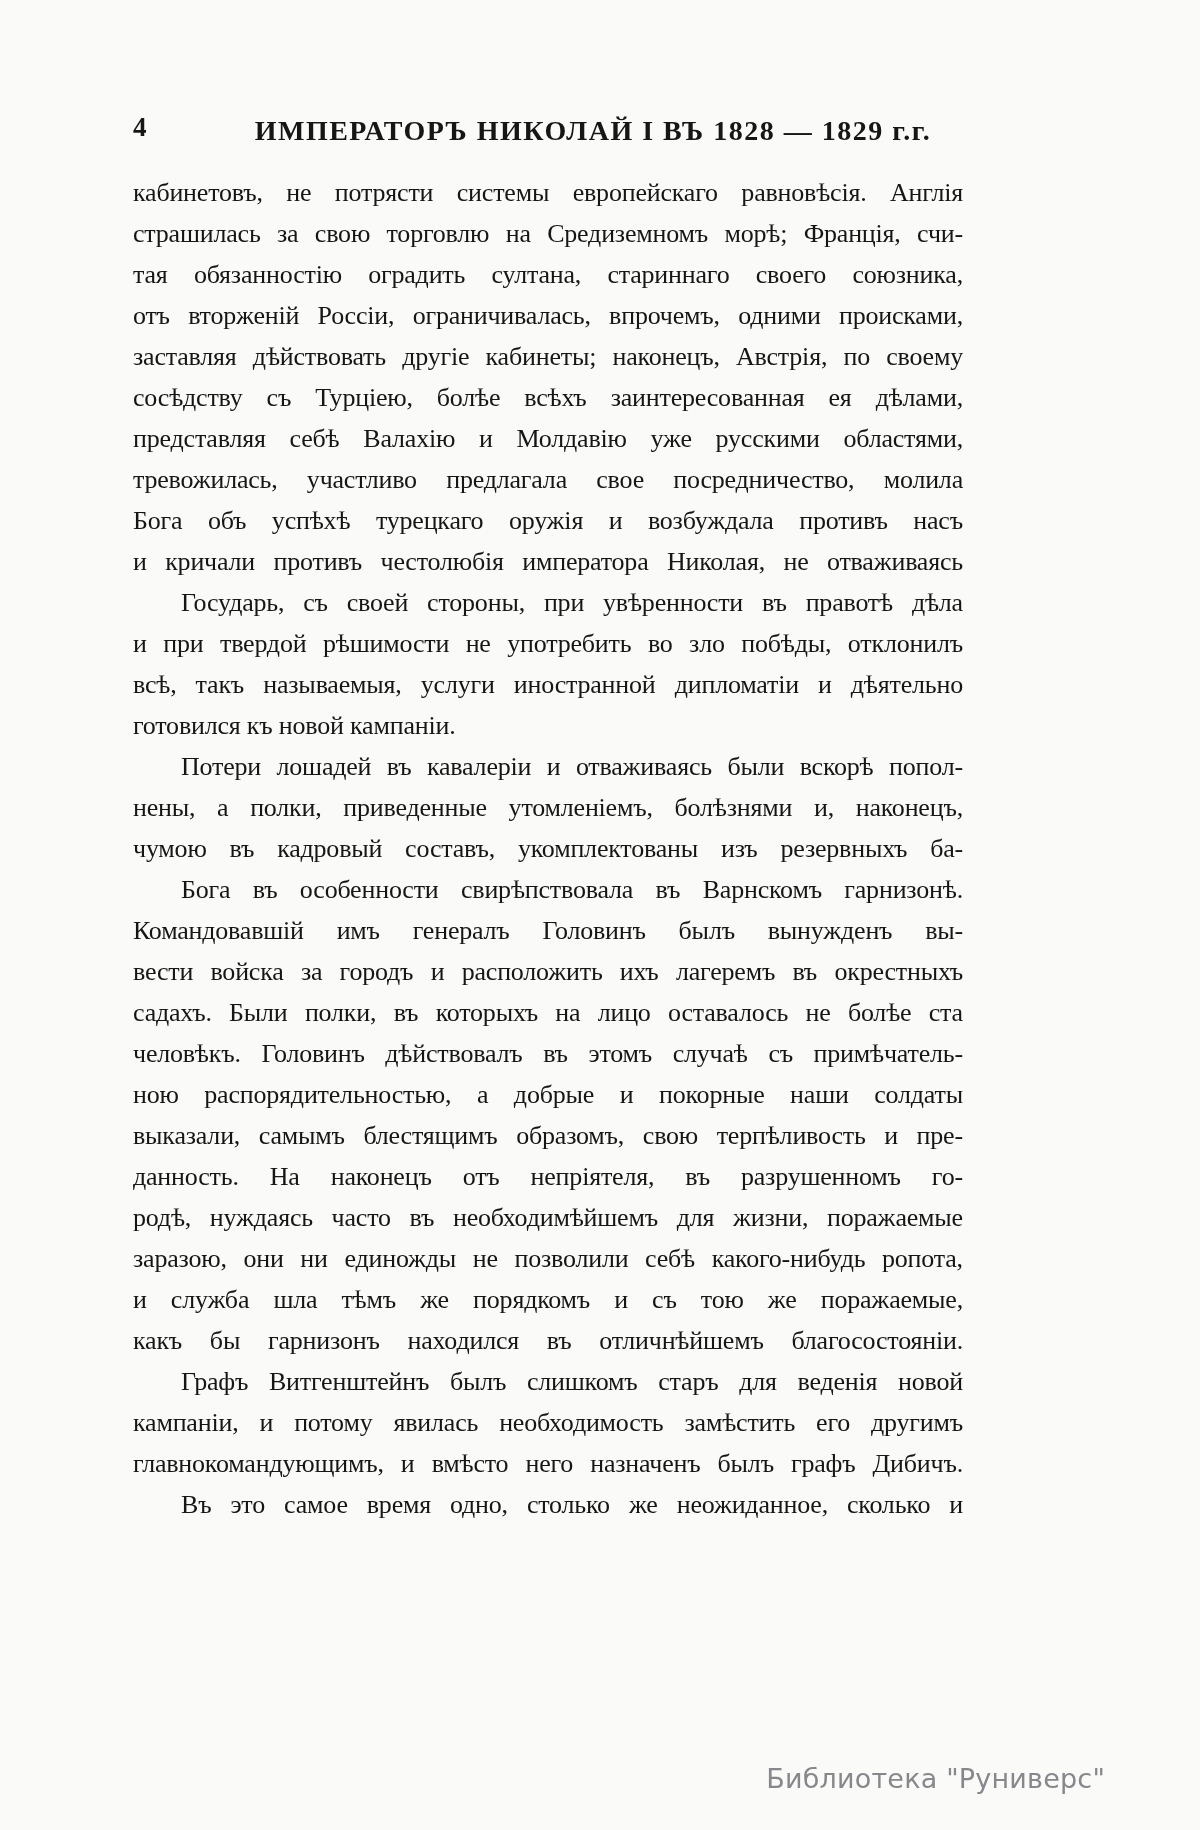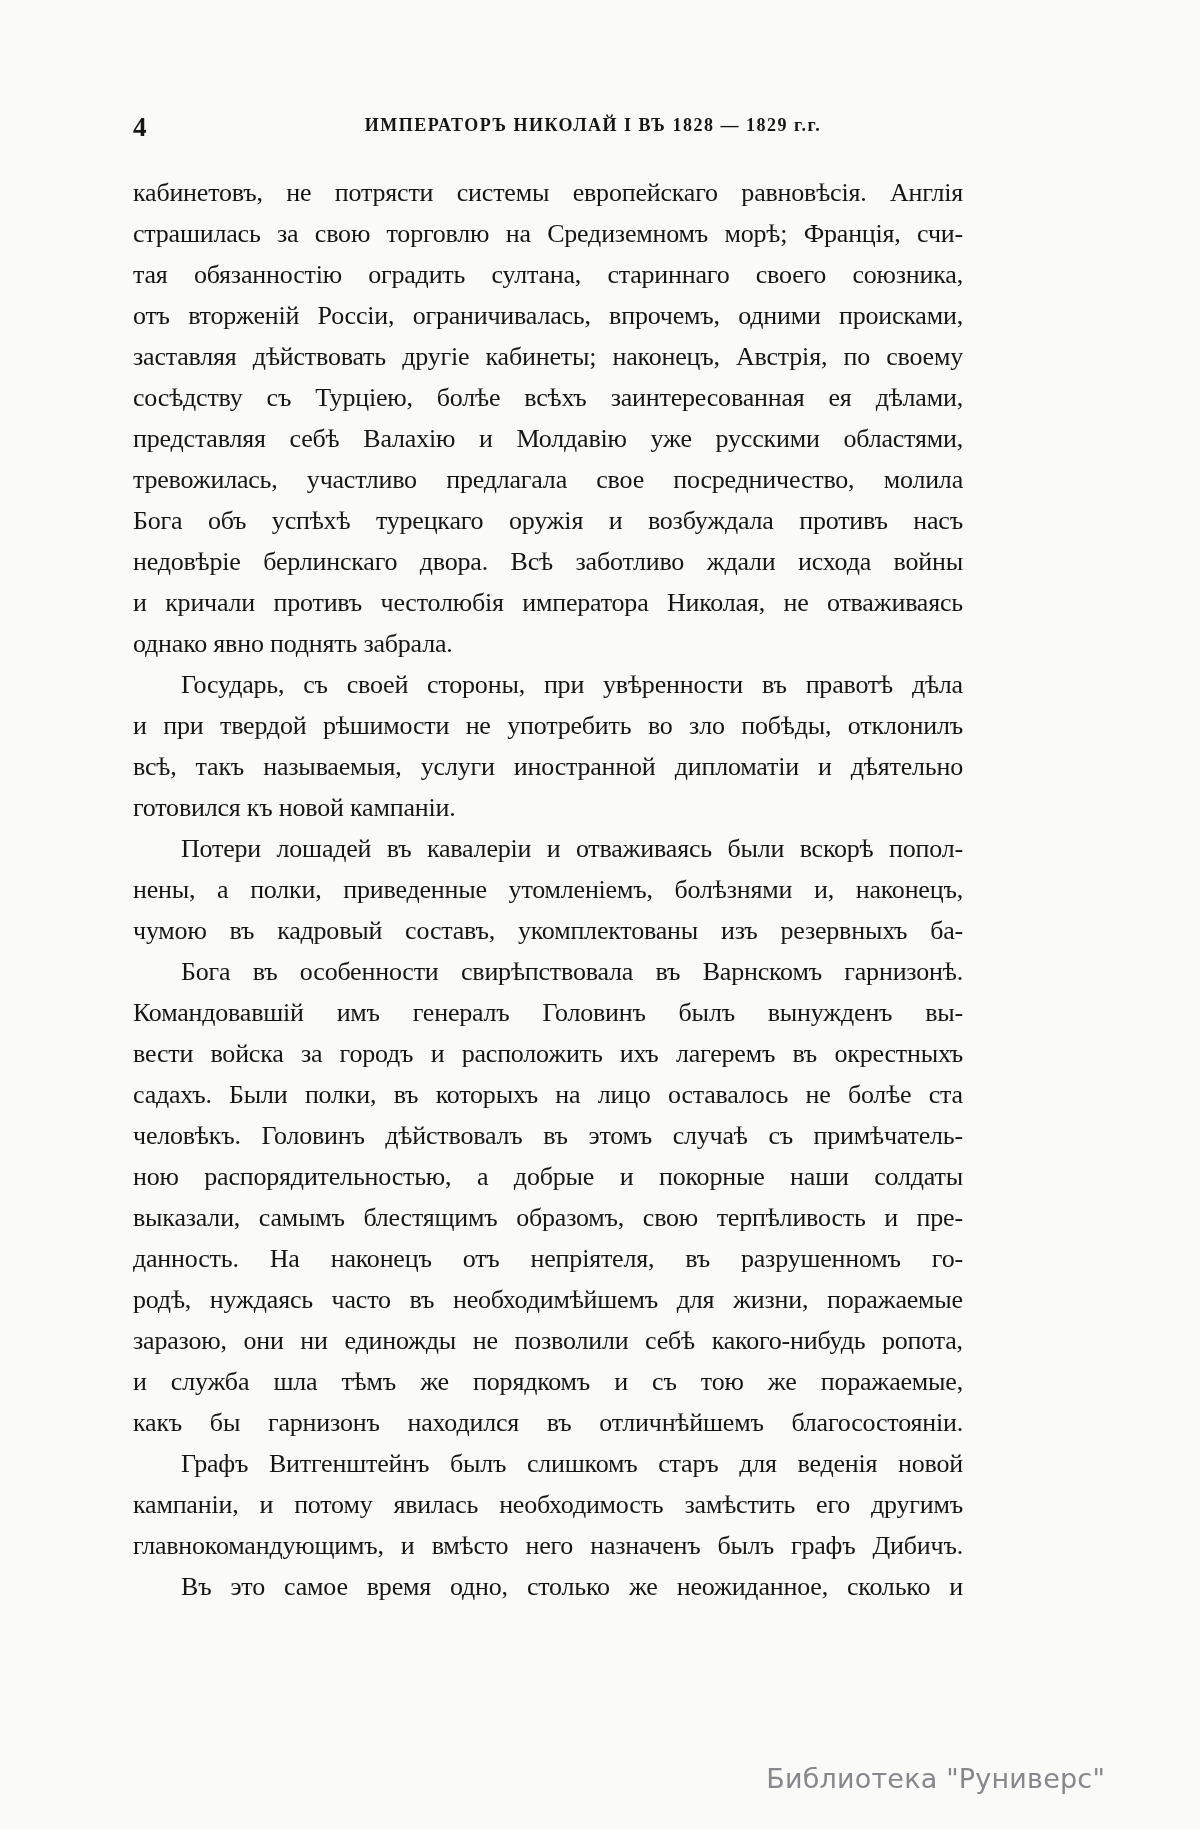--- a/index.html
+++ b/index.html
@@ -18,21 +18,21 @@
     top: 112px; left: 133px; width: 830px;
     height: 34px;
   }
   .page-number {
     position: absolute; left: 0; top: 0;
     font-size: 27px; font-weight: bold;
   }
   .running-title {
     position: absolute; left: 90px; right: 0; top: 3px;
     text-align: center;
-    font-size: 18px; font-weight: bold;
+    font-size: 28px; font-weight: bold;
     letter-spacing: 1.5px;
     white-space: nowrap;
   }
 
   .page-body {
     position: absolute;
     top: 172px; left: 133px; width: 830px;
   }
   .line {
     height: 41px;
@@ -149,40 +149,29 @@
         <span>объ</span>
         <span>успѣхѣ</span>
         <span>турецкаго</span>
         <span>оружія</span>
         <span>и</span>
         <span>возбуждала</span>
         <span>противъ</span>
         <span>насъ</span>
       </div>
       <div class="line fill">
-        <span>недовѣріе</span>
-        <span>берлинскаго</span>
-        <span>двора.</span>
-        <span>Всѣ</span>
-        <span>заботливо</span>
-        <span>ждали</span>
-        <span>исхода</span>
-        <span>войны</span>
-      </div>
-      <div class="line fill">
         <span>и</span>
         <span>кричали</span>
         <span>противъ</span>
         <span>честолюбія</span>
         <span>императора</span>
         <span>Николая,</span>
         <span>не</span>
         <span>отваживаясь</span>
       </div>
-      <div class="line">однако явно поднять забрала.</div>
       <div class="line fill indent">
         <span>Государь,</span>
         <span>съ</span>
         <span>своей</span>
         <span>стороны,</span>
         <span>при</span>
         <span>увѣренности</span>
         <span>въ</span>
         <span>правотѣ</span>
         <span>дѣла</span>

